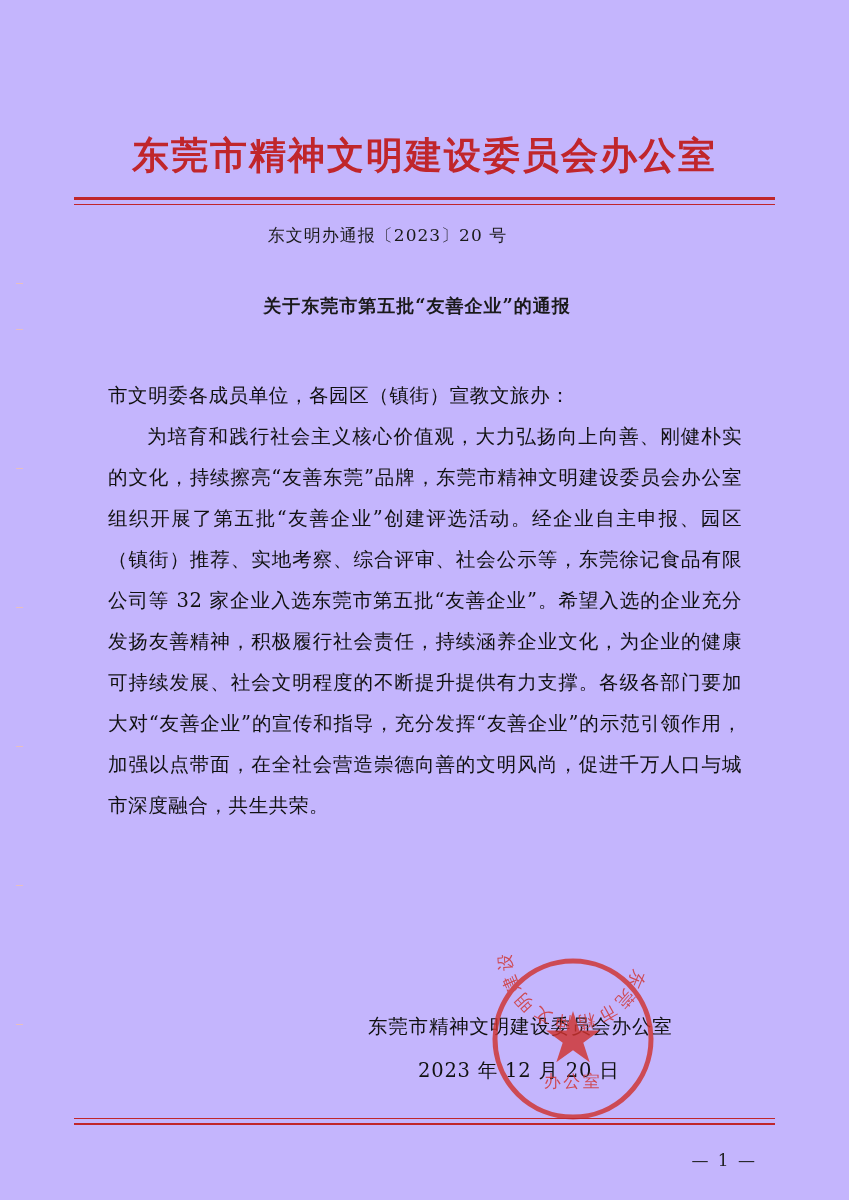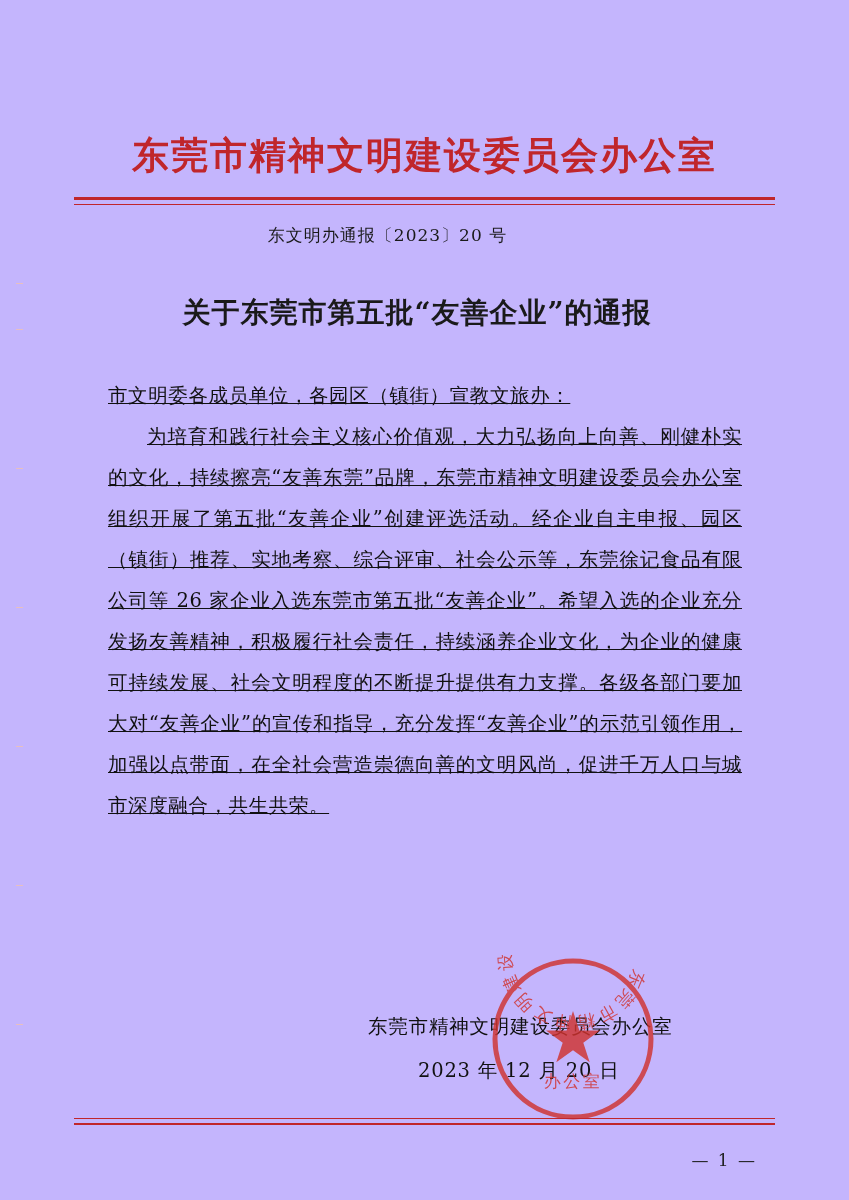--- a/index.html
+++ b/index.html
@@ -74,40 +74,39 @@
     margin-left: 46px;
   }
 
   
   .doc-title {
     position: absolute;
     top: 292px;
     left: 75px;
     right: 90px;
     text-align: center;
-    font-size: 28px;
+    font-size: 18px;
     font-weight: bold;
     color: #1a1a1a;
     letter-spacing: 1px;
     line-height: 1.5;
   }
 
   
   .body-block {
     position: absolute;
     top: 375px;
     left: 108px;
     width: 634px;
     font-size: 19.5px;
     line-height: 41px;
     color: #111111;
     letter-spacing: 0.6px;
     text-align: justify;
     text-justify: inter-ideograph;
-    text-decoration: underline;
   }
   .salutation {
     margin: 0 0 0 0;
   }
   .para {
     margin: 0;
     text-indent: 2em;
   }
 
   .attachment {
@@ -189,21 +188,21 @@
 
   <div class="header-rule"></div>
   <div class="header-rule thin"></div>
 
   <div class="doc-number">东文明办通报〔2023〕20 号</div>
 
   <div class="doc-title">关于东莞市第五批“友善企业”的通报</div>
 
   <div class="body-block">
     <p class="salutation">市文明委各成员单位，各园区（镇街）宣教文旅办：</p>
-    <p class="para">为培育和践行社会主义核心价值观，大力弘扬向上向善、刚健朴实的文化，持续擦亮“友善东莞”品牌，东莞市精神文明建设委员会办公室组织开展了第五批“友善企业”创建评选活动。经企业自主申报、园区（镇街）推荐、实地考察、综合评审、社会公示等，东莞徐记食品有限公司等 26 家企业入选东莞市第五批“友善企业”。希望入选的企业充分发扬友善精神，积极履行社会责任，持续涵养企业文化，为企业的健康可持续发展、社会文明程度的不断提升提供有力支撑。各级各部门要加大对“友善企业”的宣传和指导，充分发挥“友善企业”的示范引领作用，加强以点带面，在全社会营造崇德向善的文明风尚，促进千万人口与城市深度融合，共生共荣。</p>
+    <p class="para">为培育和践行社会主义核心价值观，大力弘扬向上向善、刚健朴实的文化，持续擦亮“友善东莞”品牌，东莞市精神文明建设委员会办公室组织开展了第五批“友善企业”创建评选活动。经企业自主申报、园区（镇街）推荐、实地考察、综合评审、社会公示等，东莞徐记食品有限公司等 32 家企业入选东莞市第五批“友善企业”。希望入选的企业充分发扬友善精神，积极履行社会责任，持续涵养企业文化，为企业的健康可持续发展、社会文明程度的不断提升提供有力支撑。各级各部门要加大对“友善企业”的宣传和指导，充分发挥“友善企业”的示范引领作用，加强以点带面，在全社会营造崇德向善的文明风尚，促进千万人口与城市深度融合，共生共荣。</p>
   </div>
 
 
   <div class="signature">
     <div class="sig-org">东莞市精神文明建设委员会办公室</div>
     <div class="sig-date">2023 年 12 月 20 日</div>
   </div>
 
   <div class="seal">
     <svg width="168" height="168" viewBox="0 0 168 168" xmlns="http://www.w3.org/2000/svg">

